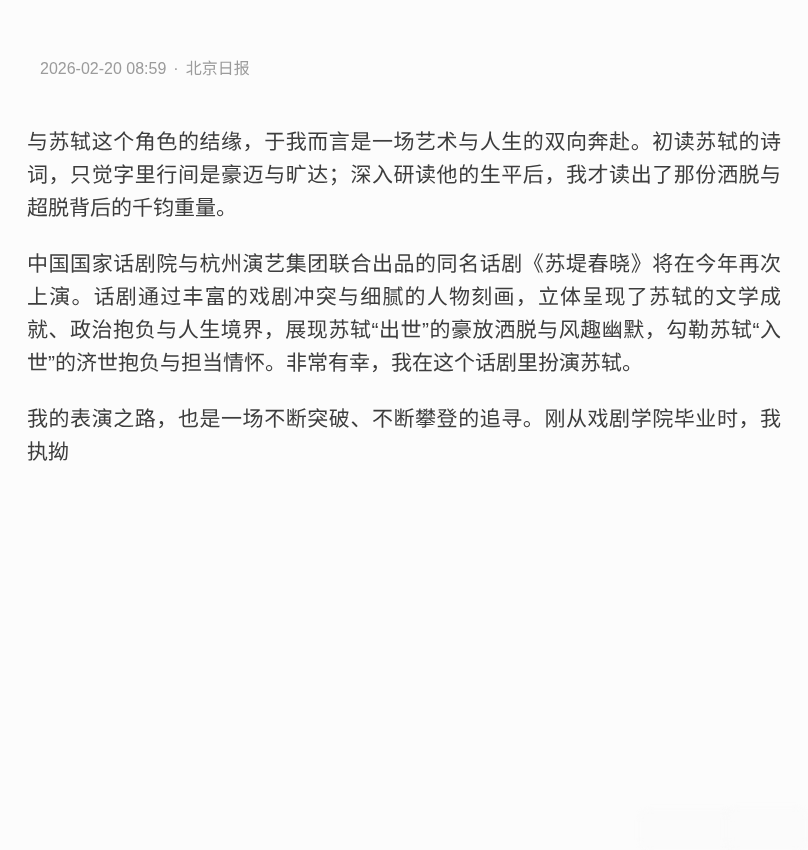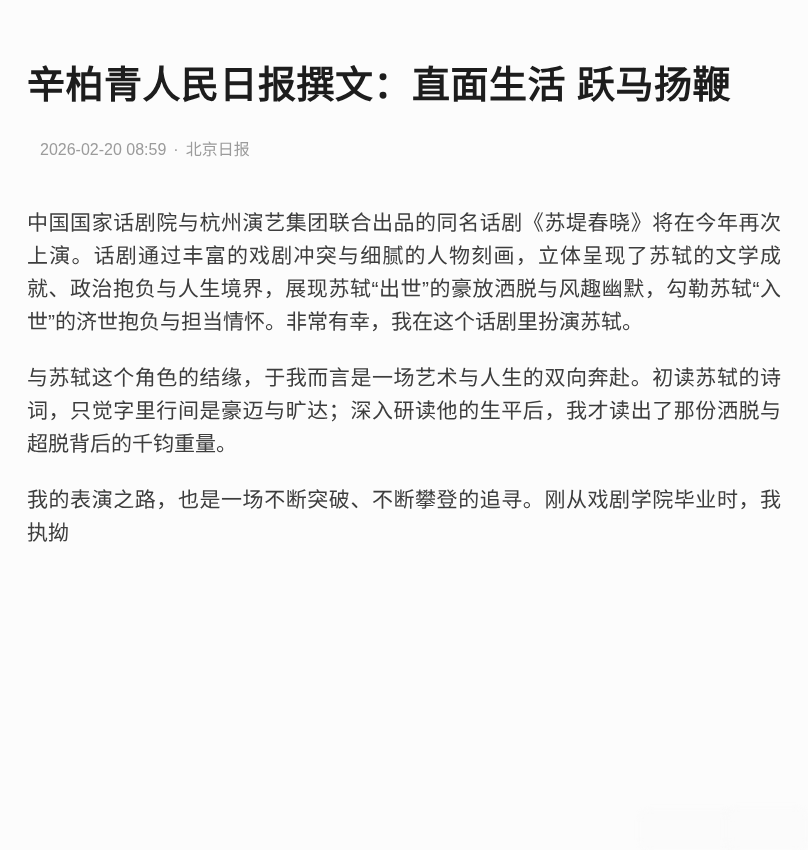--- a/index.html
+++ b/index.html
@@ -54,30 +54,29 @@
     box-shadow: 0 0 6px 4px rgba(250, 250, 250, 0.55);
     pointer-events: none;
   }
   .smudge-1 { left: 644px; top: 814px; width: 86px; height: 32px; }
   .smudge-2 { left: 730px; top: 812px; width: 72px; height: 34px; }
 </style>
 </head>
 <body>
 
 <article class="article">
-  <h1 class="article-title">辛柏青人民日报撰文：直面生活 跃马扬鞭</h1>
 
   <div class="article-meta">
     <span>2026-02-20 08:59</span>
     <span class="sep">·</span>
     <span>北京日报</span>
   </div>
 
   <div class="article-body">
 
-  <p>中国国家话剧院与杭州演艺集团联合出品的同名话剧《苏堤春晓》将在今年再次上演。话剧通过丰富的戏剧冲突与细腻的人物刻画，立体呈现了苏轼的文学成就、政治抱负与人生境界，展现苏轼“出世”的豪放洒脱与风趣幽默，勾勒苏轼“入世”的济世抱负与担当情怀。非常有幸，我在这个话剧里扮演苏轼。</p>
-      <p>与苏轼这个角色的结缘，于我而言是一场艺术与人生的双向奔赴。初读苏轼的诗词，只觉字里行间是豪迈与旷达；深入研读他的生平后，我才读出了那份洒脱与超脱背后的千钧重量。</p>
+  <p>与苏轼这个角色的结缘，于我而言是一场艺术与人生的双向奔赴。初读苏轼的诗词，只觉字里行间是豪迈与旷达；深入研读他的生平后，我才读出了那份洒脱与超脱背后的千钧重量。</p>
+      <p>中国国家话剧院与杭州演艺集团联合出品的同名话剧《苏堤春晓》将在今年再次上演。话剧通过丰富的戏剧冲突与细腻的人物刻画，立体呈现了苏轼的文学成就、政治抱负与人生境界，展现苏轼“出世”的豪放洒脱与风趣幽默，勾勒苏轼“入世”的济世抱负与担当情怀。非常有幸，我在这个话剧里扮演苏轼。</p>
       <p>我的表演之路，也是一场不断突破、不断攀登的追寻。刚从戏剧学院毕业时，我执拗</p>
     </div>
 </article>
 
 <div class="smudge smudge-1"></div>
 <div class="smudge smudge-2"></div>
 
 </body></html>

